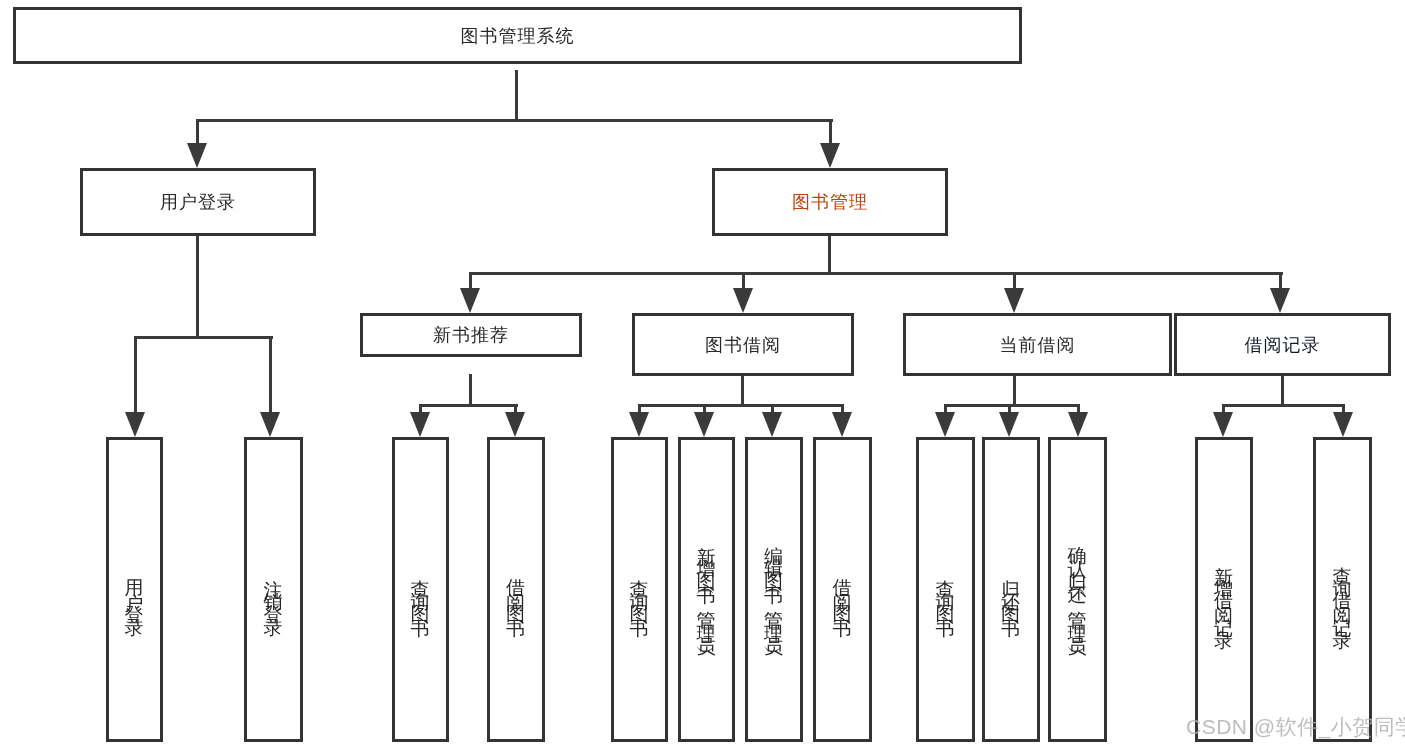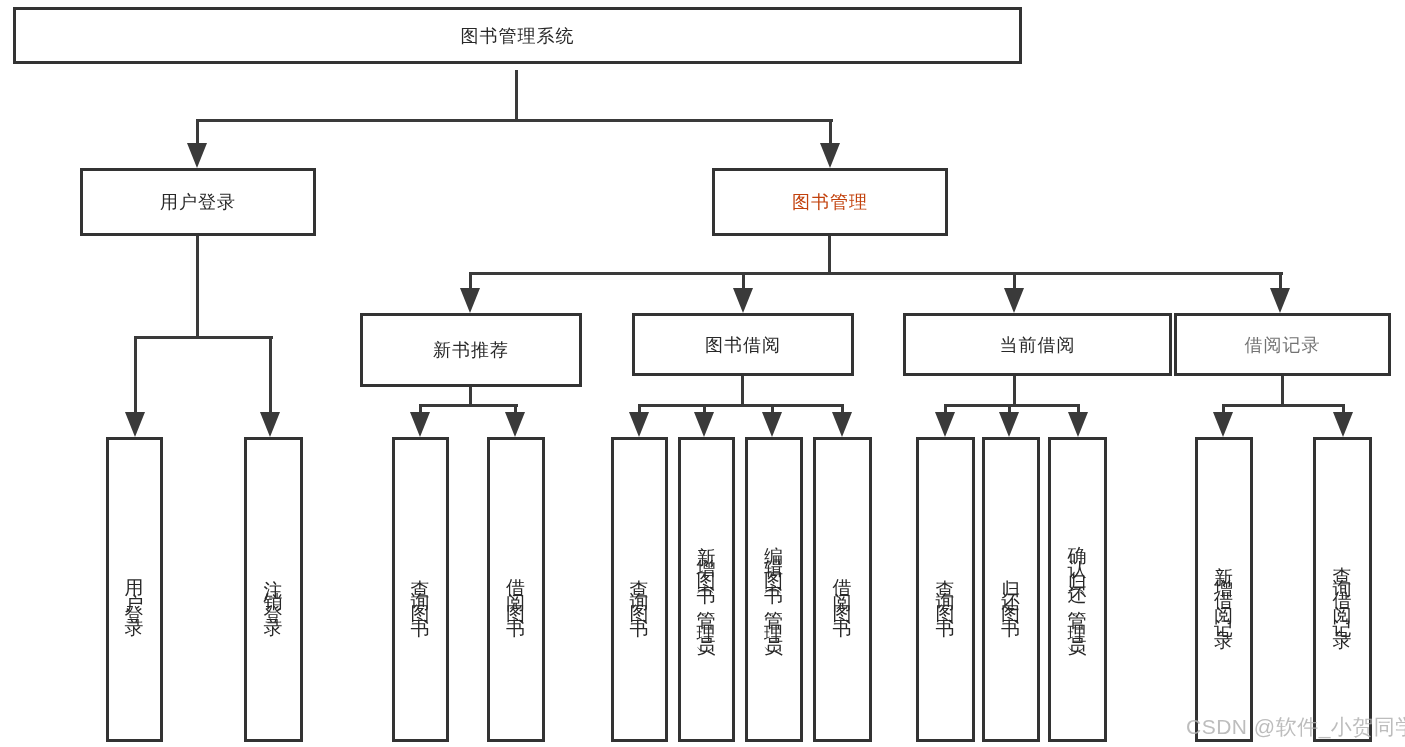--- a/index.html
+++ b/index.html
@@ -120,31 +120,31 @@
   <div id="layer-nodes">
       <div class="node horiz" style="left: 13px; top: 7px; width: 1009px; height: 57px; border-color: rgb(51, 51, 51);">
         <span class="label" style="color: rgb(40, 40, 40);">图书管理系统</span>
       </div>
       <div class="node horiz" style="left: 80px; top: 168px; width: 236px; height: 68px; border-color: rgb(51, 51, 51);">
         <span class="label" style="color: rgb(40, 40, 40);">用户登录</span>
       </div>
       <div class="node horiz" style="left: 712px; top: 168px; width: 236px; height: 68px; border-color: rgb(51, 51, 51);">
         <span class="label" style="color: #c2410c; text-align: right;">图书管理</span>
       </div>
-      <div class="node horiz" style="left: 360px; top: 313px; width: 222px; height: 74px; border-color: rgb(51, 51, 51);">
+      <div class="node horiz" style="left: 360px; top: 313px; width: 222px; height: 44px; border-color: rgb(51, 51, 51);">
         <span class="label" style="color: rgb(40, 40, 40);">新书推荐</span>
       </div>
       <div class="node horiz" style="left: 632px; top: 313px; width: 222px; height: 63px; border-color: rgb(51, 51, 51);">
         <span class="label" style="color: rgb(40, 40, 40);">图书借阅</span>
       </div>
       <div class="node horiz" style="left: 903px; top: 313px; width: 269px; height: 63px; border-color: rgb(51, 51, 51);">
         <span class="label" style="color: rgb(40, 40, 40);">当前借阅</span>
       </div>
       <div class="node horiz" style="left: 1174px; top: 313px; width: 217px; height: 63px; border-color: rgb(51, 51, 51);">
-        <span class="label" style="color: #737373;">借阅记录</span>
+        <span class="label" style="color: #0f172a;">借阅记录</span>
       </div>
       <div class="node vert" style="left: 106px; top: 437px; width: 57px; height: 305px; border-color: rgb(51, 51, 51);">
         <span class="label" style="color: rgb(40, 40, 40);">用户登录</span>
       </div>
       <div class="node vert" style="left: 244px; top: 437px; width: 59px; height: 305px; border-color: rgb(51, 51, 51);">
         <span class="label" style="color: rgb(40, 40, 40);">注销登录</span>
       </div>
       <div class="node vert" style="left: 392px; top: 437px; width: 57px; height: 305px; border-color: rgb(51, 51, 51);">
         <span class="label" style="color: rgb(40, 40, 40);">查询图书</span>
       </div>

